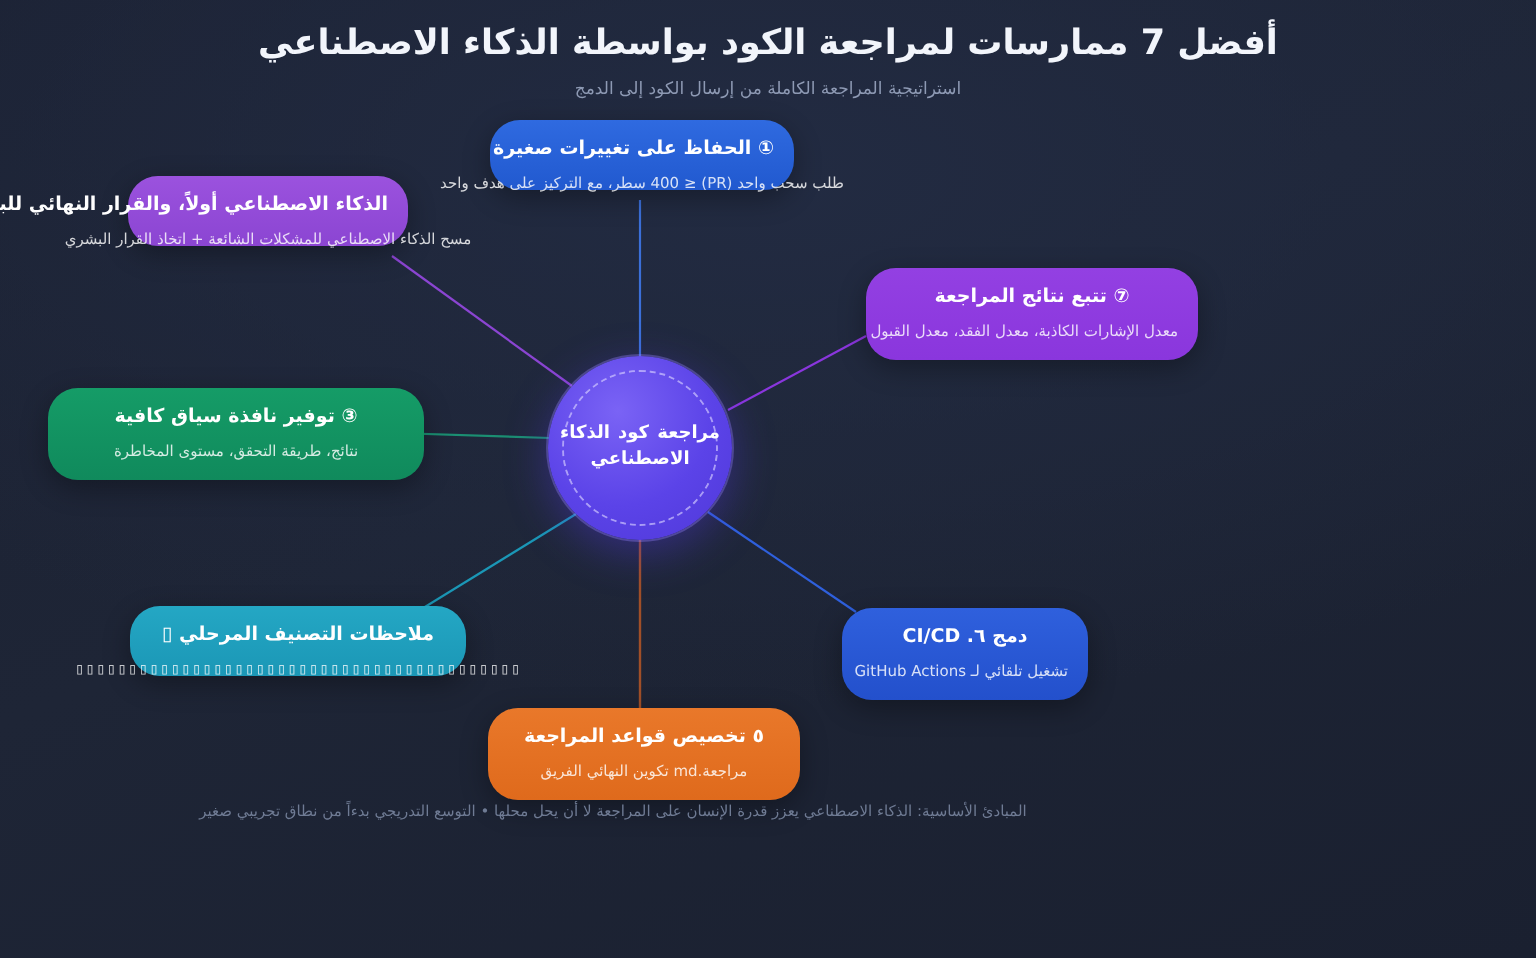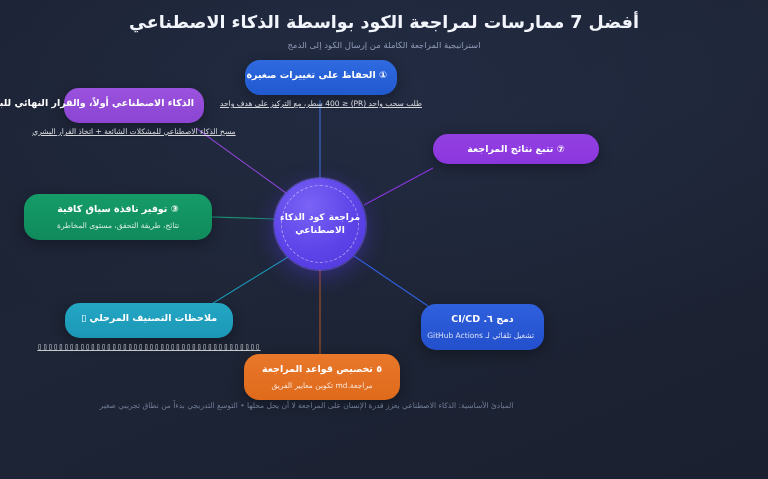--- a/index.html
+++ b/index.html
@@ -123,25 +123,24 @@
   
   .node.overflow .n-desc {
     position: relative;
     width: 1px;
     margin-left: auto;
     margin-right: auto;
     overflow: visible;
   }
   .node.overflow .n-desc > span {
     position: absolute;
-    top: 12px;
+    top: 0;
     left: 50%;
     transform: translateX(-50%);
     white-space: nowrap;
-    text-decoration: underline;
   }
 
   
   #node-small-changes {
     left: 245px; top: 60px; width: 152px;
     background: linear-gradient(180deg, #2f6ae0 0%, #2159cf 100%);
   }
   #node-ai-first {
     left: 64px; top: 88px; width: 140px;
     background: linear-gradient(180deg, #9b52de 0%, #8b45d2 100%);
@@ -223,20 +222,21 @@
 
   <div class="node overflow" id="node-ai-first">
     <div class="n-title">الذكاء الاصطناعي أولاً، والقرار النهائي للبشر ▯</div>
     <div class="n-desc">
         <span>مسح الذكاء الاصطناعي للمشكلات الشائعة + اتخاذ القرار البشري</span>
       </div>
   </div>
 
   <div class="node" id="node-track-results">
     <div class="n-title">⑦ تتبع نتائج المراجعة</div>
+    <div class="n-desc">معدل الإشارات الكاذبة، معدل الفقد، معدل القبول</div>
   </div>
 
   <div class="node" id="node-context-window">
     <div class="n-title">③ توفير نافذة سياق كافية</div>
     <div class="n-desc">نتائج، طريقة التحقق، مستوى المخاطرة</div>
   </div>
 
   <div class="node overflow" id="node-staged-rollout">
     <div class="n-title">ملاحظات التصنيف المرحلي ▯</div>
     <div class="n-desc">
@@ -244,18 +244,18 @@
       </div>
   </div>
 
   <div class="node" id="node-cicd">
     <div class="n-title">دمج ٦. CI/CD</div>
     <div class="n-desc">تشغيل تلقائي لـ GitHub Actions</div>
   </div>
 
   <div class="node" id="node-custom-rules">
     <div class="n-title">٥ تخصيص قواعد المراجعة</div>
-    <div class="n-desc">مراجعة.md تكوين معايير الفريق</div>
+    <div class="n-desc">مراجعة.md تكوين النهائي الفريق</div>
   </div>
 
   <div class="footer">المبادئ الأساسية: الذكاء الاصطناعي يعزز قدرة الإنسان على المراجعة لا أن يحل محلها • التوسع التدريجي بدءاً من نطاق تجريبي صغير</div>
 
 </div>
 
 </body></html>

